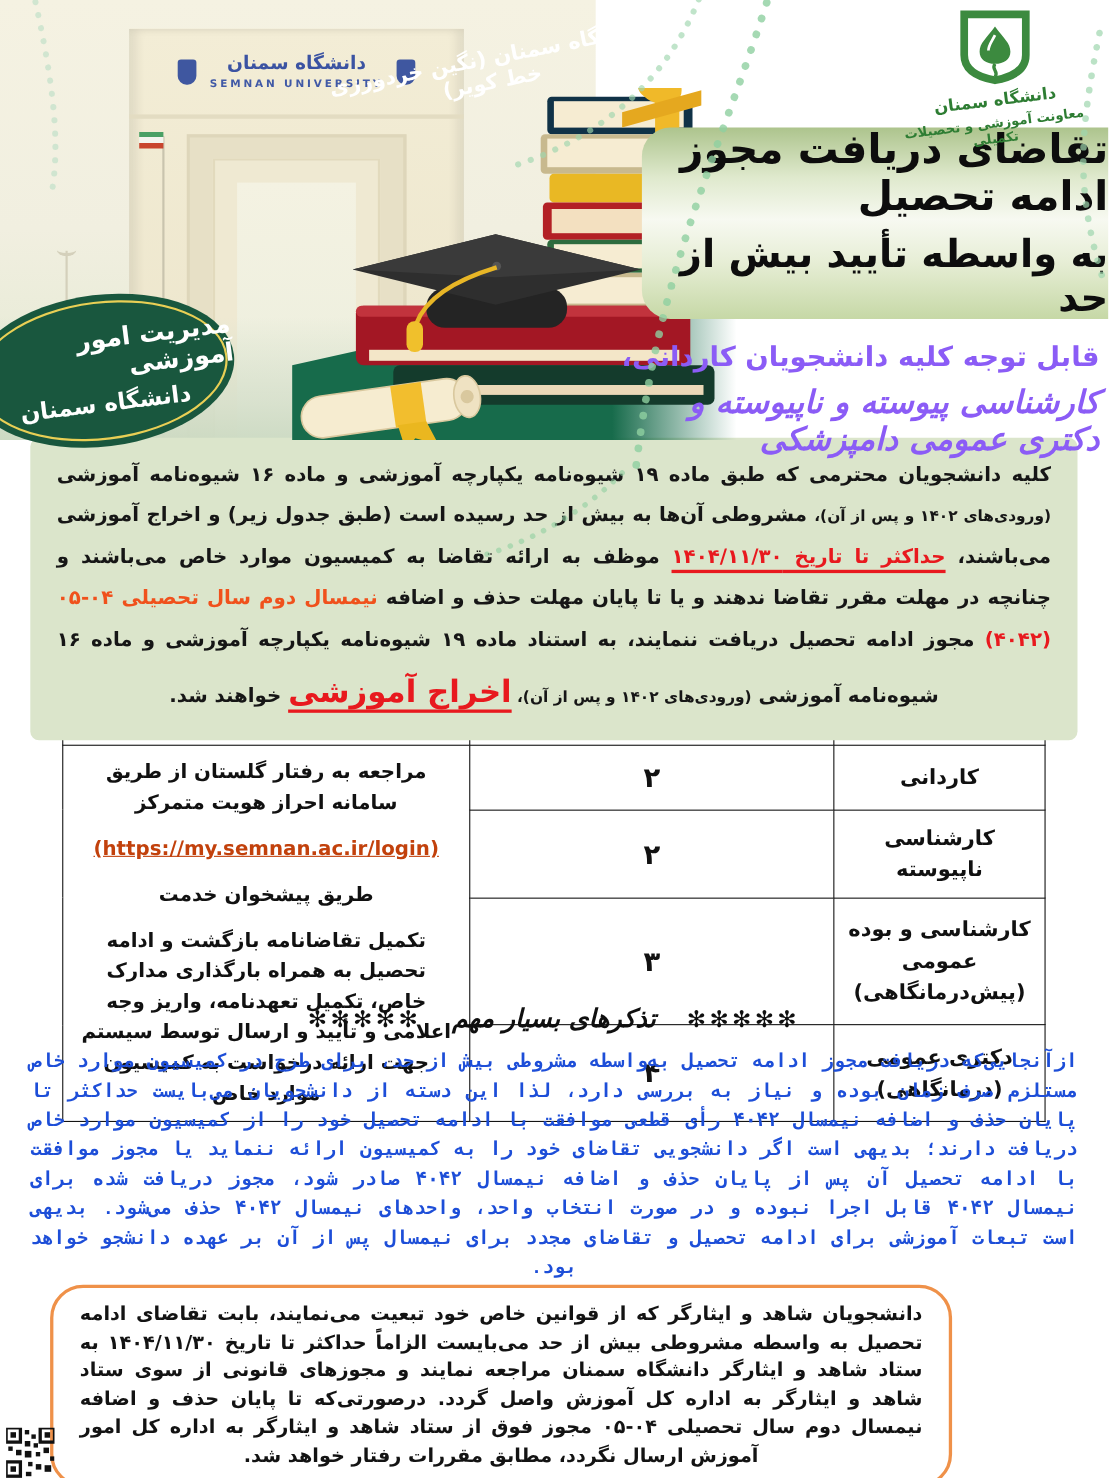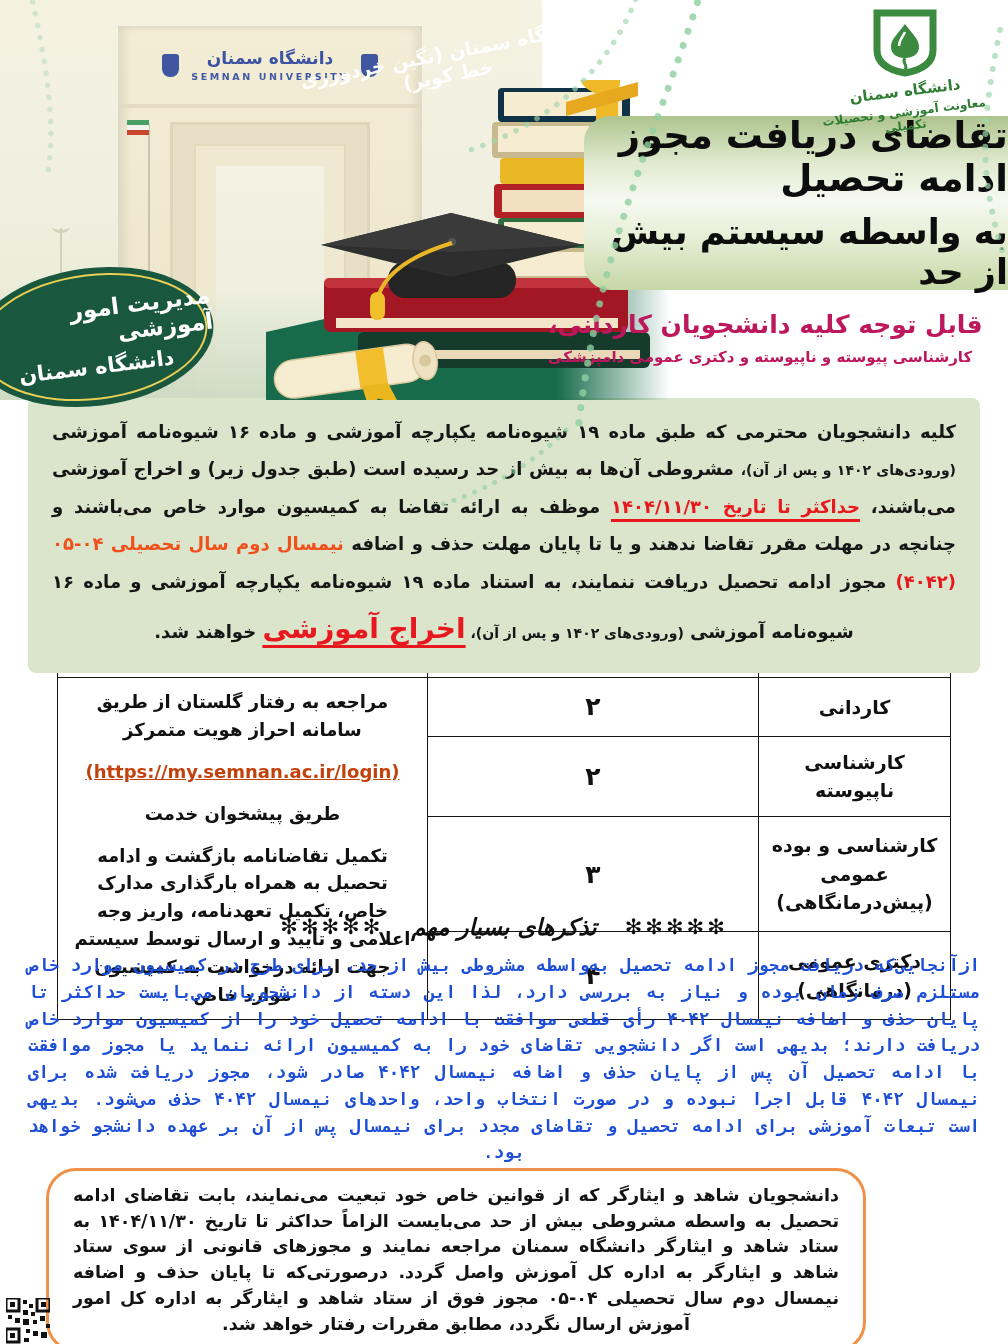--- a/index.html
+++ b/index.html
@@ -44,23 +44,23 @@
               justify-content:center;gap:7px;color:#fff;font-weight:700;}
   .badge-l1{font-size:23px;} .badge-l2{font-size:21px;}
   .logo{position:absolute;right:14px;top:8px;width:178px;text-align:center;z-index:4;color:#2e7d33;}
   .logo-fa1{font-size:15px;font-weight:700;transform:rotate(-7deg);margin-top:0;}
   .logo-fa2{font-size:12px;font-weight:700;transform:rotate(-7deg);margin-top:5px;}
   .title-panel{position:absolute;left:584px;right:0;top:116px;height:174px;border-radius:26px 0 0 26px;
       background:linear-gradient(180deg,#adc48d 0%,#dfe9cd 26%,#f7f9f1 48%,#e7eed6 70%,#c6d8a6 100%);
       display:flex;flex-direction:column;justify-content:center;align-items:flex-start;gap:12px;z-index:2;}
   .title-l1{font-size:37px;font-weight:700;color:#0d0d0d;}
   .title-l2{font-size:35px;font-weight:700;color:#0d0d0d;}
-  .attention{position:absolute;left:548px;right:8px;top:310px;text-align:left;color:#be185d;
+  .attention{position:absolute;left:548px;right:8px;top:310px;text-align:right;color:#8b5cf6;
              font-weight:700;z-index:2;}
-  .att-l1{font-size:25px;} .att-l2{font-size:15px;margin-top:9px;}
+  .att-l1{font-size:25px;} .att-l2{font-size:29px;margin-top:9px;font-style:italic;}
 
   
   .notice{position:absolute;left:28px;top:398px;width:952px;box-sizing:border-box;background:#dbe5cb;
           border-radius:8px;padding:15px 24px;font-size:18px;font-weight:700;color:#161616;
           line-height:2.08;text-align:justify;text-align-last:center;z-index:1;}
   .sm{font-size:14px;}
   .red{color:#e8191e;}
   .redu{color:#e8191e;text-decoration:underline;text-decoration-thickness:2.5px;text-underline-offset:6px;}
   .org{color:#f0511c;}
   .expel{color:#e8191e;font-size:28px;text-decoration:underline;text-decoration-thickness:3px;
@@ -202,21 +202,21 @@
         <path d="M40 16 C32 27 26 31 26 39 C26 46 32 50 40 50 C48 50 54 46 54 39 C54 31 48 27 40 16 Z" fill="#3c8a3f"></path>
         <path d="M40 24 C37 30 34 33 34 38" fill="none" stroke="#ffffff" stroke-width="2.5"></path>
         <path d="M40 50 C36 55 44 57 40 62" fill="none" stroke="#3c8a3f" stroke-width="3"></path>
       </svg>
       <div class="logo-fa1">دانشگاه سمنان</div>
       <div class="logo-fa2">معاونت آموزشی و تحصیلات تکمیلی</div>
     </div>
 
     <div class="title-panel">
       <div class="title-l1">تقاضای دریافت مجوز ادامه تحصیل</div>
-      <div class="title-l2">به واسطه سیستم بیش از حد</div>
+      <div class="title-l2">به واسطه تأیید بیش از حد</div>
     </div>
 
     <div class="attention">
       <div class="att-l1">قابل توجه کلیه دانشجویان کاردانی،</div>
       <div class="att-l2">کارشناسی پیوسته و ناپیوسته و دکتری عمومی دامپزشکی</div>
     </div>
   </div>
 
   <div class="notice"><span>کلیه دانشجویان محترمی که طبق ماده ۱۹ شیوه‌نامه یکپارچه آموزشی و ماده ۱۶ شیوه‌نامه آموزشی </span><span class="sm">(ورودی‌های ۱۴۰۲ و پس از آن)،</span><span> مشروطی آن‌ها به بیش از حد رسیده است (طبق جدول زیر) و اخراج آموزشی می‌باشند، </span><span class="redu">حداکثر تا تاریخ ۱۴۰۴/۱۱/۳۰</span><span> موظف به ارائه تقاضا به کمیسیون موارد خاص می‌باشند و چنانچه در مهلت مقرر تقاضا ندهند و یا تا پایان مهلت حذف و اضافه </span><span class="org">نیمسال دوم سال تحصیلی ۰۴-۰۵ </span><span class="red">(۴۰۴۲)</span><span> مجوز ادامه تحصیل دریافت ننمایند، به استناد ماده ۱۹ شیوه‌نامه یکپارچه آموزشی و ماده ۱۶ شیوه‌نامه آموزشی </span><span class="sm">(ورودی‌های ۱۴۰۲ و پس از آن)، </span><span class="expel">اخراج آموزشی</span><span> خواهند شد.</span></div>
 

